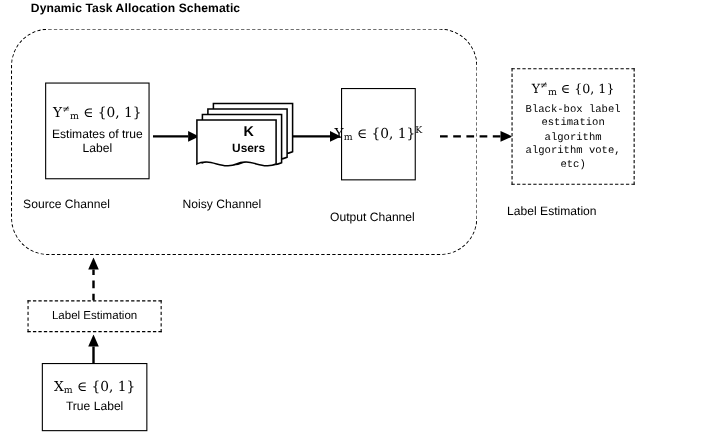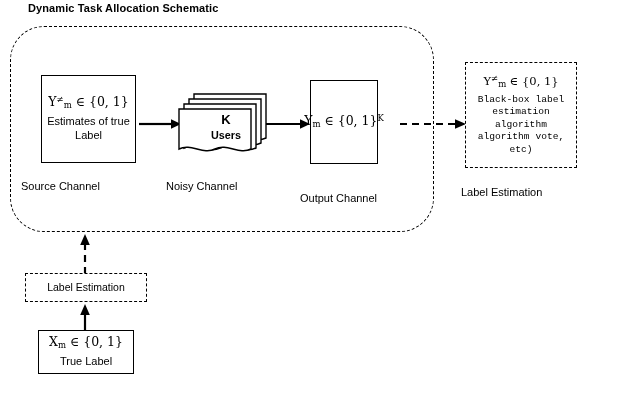--- a/index.html
+++ b/index.html
@@ -196,20 +196,20 @@
     <div class="smalltext" style="font-size:10.5px;">Label Estimation</div>
   </div>
 
   <div class="arrow" style="left:78px; top:304px;">
     <svg width="14" height="26" viewBox="0 0 14 26">
       <line x1="7" y1="26" x2="7" y2="11" stroke="#000" stroke-width="2.2"></line>
       <polygon points="2.2,11 7,0 11.8,11" fill="#000"></polygon>
     </svg>
   </div>
 
-  <div class="box" style="left:38px; top:330px; width:96px; height:44px;">
+  <div class="box" style="left:38px; top:330px; width:96px; height:62px;">
     <div class="mathline">
       <span>X</span><span class="sub">m</span> <span>∈ {0, 1}</span>
     </div>
     <div class="subtext">True Label</div>
   </div>
 
 </div>
 
 </body></html>

